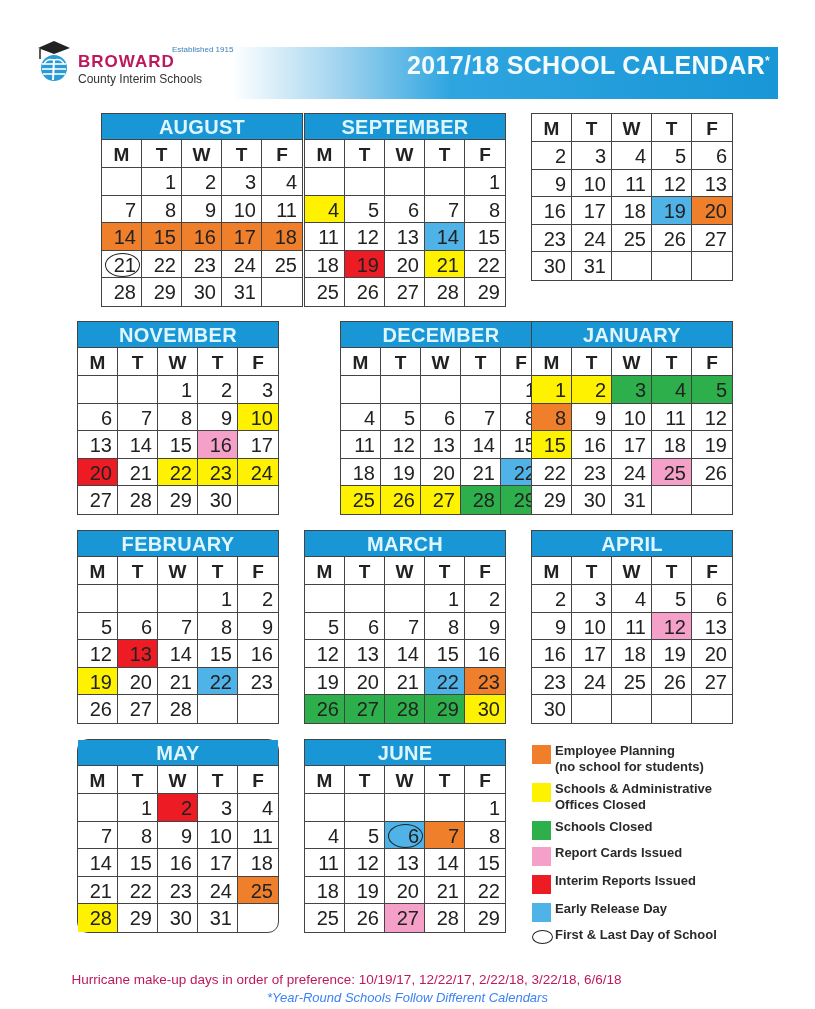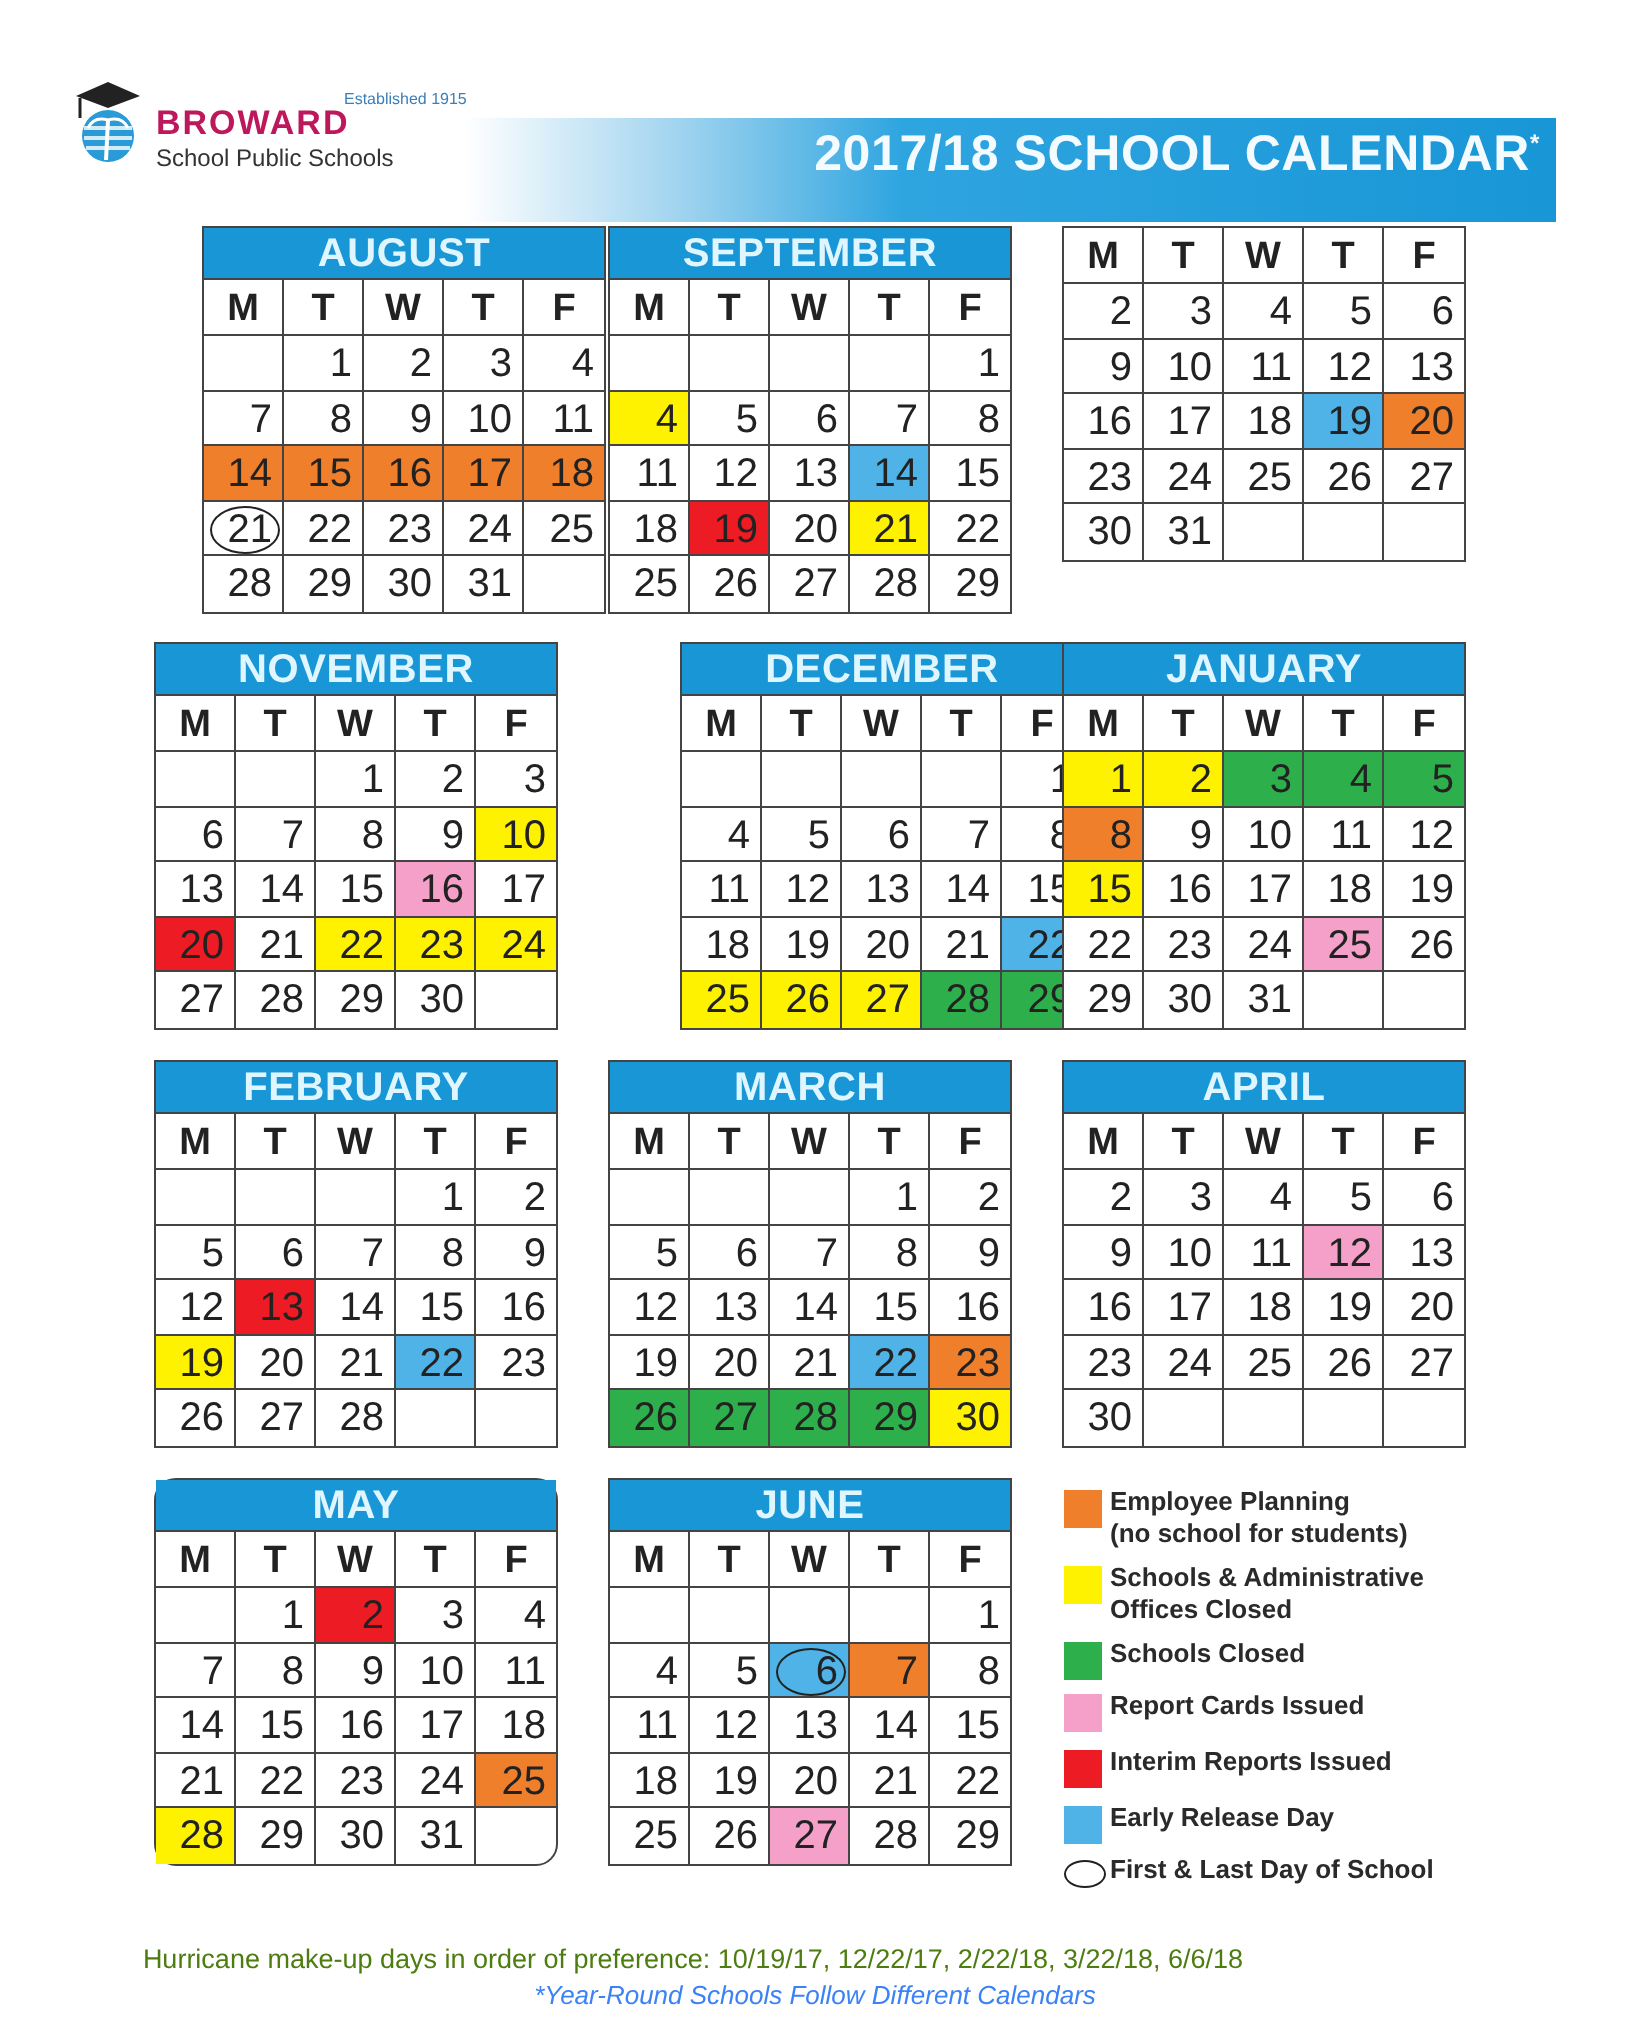--- a/index.html
+++ b/index.html
@@ -5,21 +5,21 @@
   html, body { margin:0; padding:0; background:#ffffff; }
   body { width:815px; height:1009px; position:relative; overflow:hidden; font-family:"Liberation Sans", "DejaVu Sans", sans-serif; color:#222; }
 
   .header { position:absolute; left:0; top:0; width:815px; height:100px; }
   .logo { position:absolute; left:36px; top:38px; width:170px; height:50px; }
   .logo-icon { position:absolute; left:0; top:0; width:36px; height:46px; }
   .logo-est { position:absolute; left:136px; top:7px; font-size:8px; color:#3a7fb8; white-space:nowrap; }
   .logo-name { position:absolute; left:42px; top:12px; font-size:17px; font-weight:bold; letter-spacing:1px; color:#be185d; line-height:24px; }
   .logo-sub { position:absolute; left:42px; top:35px; font-size:12px; color:#333; line-height:12px; white-space:nowrap; }
 
-  .title-bar { position:absolute; left:232px; top:59px; width:546px; height:52px;
+  .title-bar { position:absolute; left:232px; top:47px; width:546px; height:52px;
     background:linear-gradient(to right, rgba(23,150,213,0) 0%, #9fd3ef 20%, #2fa5e0 40%, #1896d6 100%); }
   .title-text { position:absolute; right:8px; top:4px; font-size:25px; font-weight:bold; color:#f4fbff; white-space:nowrap; letter-spacing:0.3px; }
   .title-text sup { font-size:12px; }
 
   .month { position:absolute; width:200px; border:1px solid #444; background:#fff; }
   .month-head { height:25px; background:#1896d6; color:#dff6ff; font-weight:bold; font-size:20px; text-align:center; line-height:26px; border-bottom:1px solid #444; letter-spacing:0.3px; }
   .grid { display:grid; grid-template-columns:repeat(5, 40px); }
   .cell { height:27.6px; border-right:1px solid #444; border-bottom:1px solid #444; box-sizing:border-box; text-align:right; padding-right:5px; font-size:20px; line-height:29px; color:#222; position:relative; }
   .cell:nth-child(5n) { border-right:none; }
   .cell.dow { text-align:center; padding-right:0; font-weight:bold; font-size:19px; height:28px; }
@@ -31,41 +31,41 @@
   .c-red    { background:#ed1c24; }
   .c-blue   { background:#4fb3e8; }
   .circle::after { content:""; position:absolute; left:3px; top:2px; width:33px; height:22px; border:1.3px solid #222; border-radius:50%; }
 
   .legend { position:absolute; left:530px; top:743px; width:280px; }
   .legend-item { position:absolute; left:0; width:280px; }
   .swatch { position:absolute; left:2px; width:19px; height:19px; }
   .swatch.oval { width:19px; height:12px; border:1.3px solid #222; border-radius:50%; background:#fff; }
   .legend-label { position:absolute; left:25px; font-size:13px; font-weight:bold; color:#2a2a2a; line-height:16px; white-space:nowrap; }
 
-  .footer-1 { position:absolute; left:0; width:693px; top:972px; text-align:center; font-size:13.5px; color:#4d7c0f; }
+  .footer-1 { position:absolute; left:0; width:693px; top:972px; text-align:center; font-size:13.5px; color:#be185d; }
   .footer-2 { position:absolute; left:0; width:815px; top:990px; text-align:center; font-size:13px; font-style:italic; color:#3b82f6; }
 </style>
 </head>
 <body>
 
 <div class="header">
   <div class="logo">
     <svg class="logo-icon" viewBox="0 0 36 46">
       <polygon points="2,10 18,3 34,10 18,16" fill="#222"></polygon>
       <line x1="4" y1="11" x2="4" y2="21" stroke="#222" stroke-width="1.5"></line>
       <circle cx="18" cy="30" r="13" fill="#2a9bd6"></circle>
       <rect x="6" y="25" width="24" height="2" fill="#fff" opacity="0.8"></rect>
       <rect x="6" y="30" width="24" height="2" fill="#fff" opacity="0.8"></rect>
       <rect x="7" y="35" width="22" height="2" fill="#fff" opacity="0.8"></rect>
       <path d="M18 22 L17 42" stroke="#fff" stroke-width="2"></path>
       <path d="M18 22 Q11 20 8 26 M18 22 Q25 20 28 26" stroke="#fff" stroke-width="1.6" fill="none"></path>
     </svg>
     <div class="logo-est">Established 1915</div>
     <div class="logo-name">BROWARD</div>
-    <div class="logo-sub">School Public Schools</div>
+    <div class="logo-sub">County Interim Schools</div>
   </div>
   <div class="title-bar">
     <div class="title-text"><span>2017/18 SCHOOL CALENDAR</span><sup>*</sup></div>
   </div>
 </div>
 
 <div id="calendars">
     <div class="month" style="left: 77px; top: 113px; margin-left: 24px;">
       <div class="month-head">AUGUST</div>
       <div class="grid">

